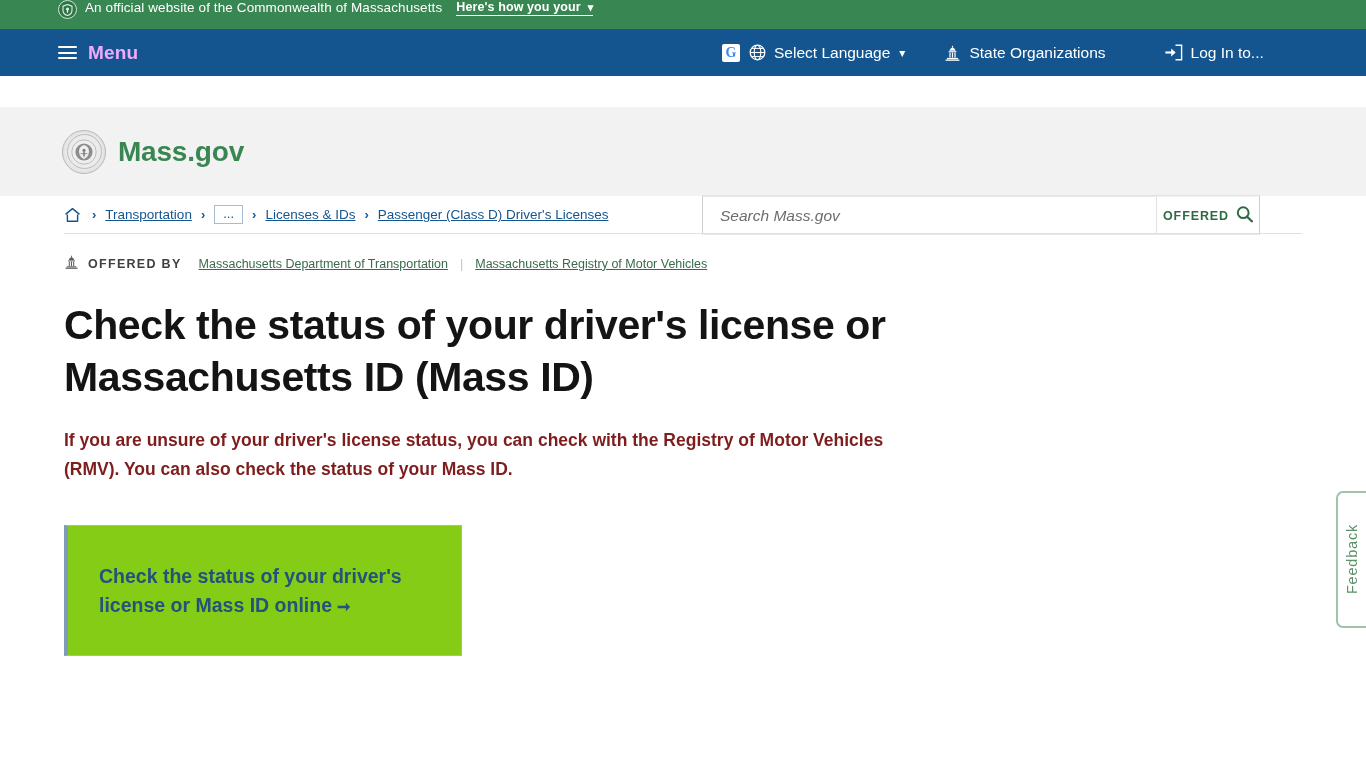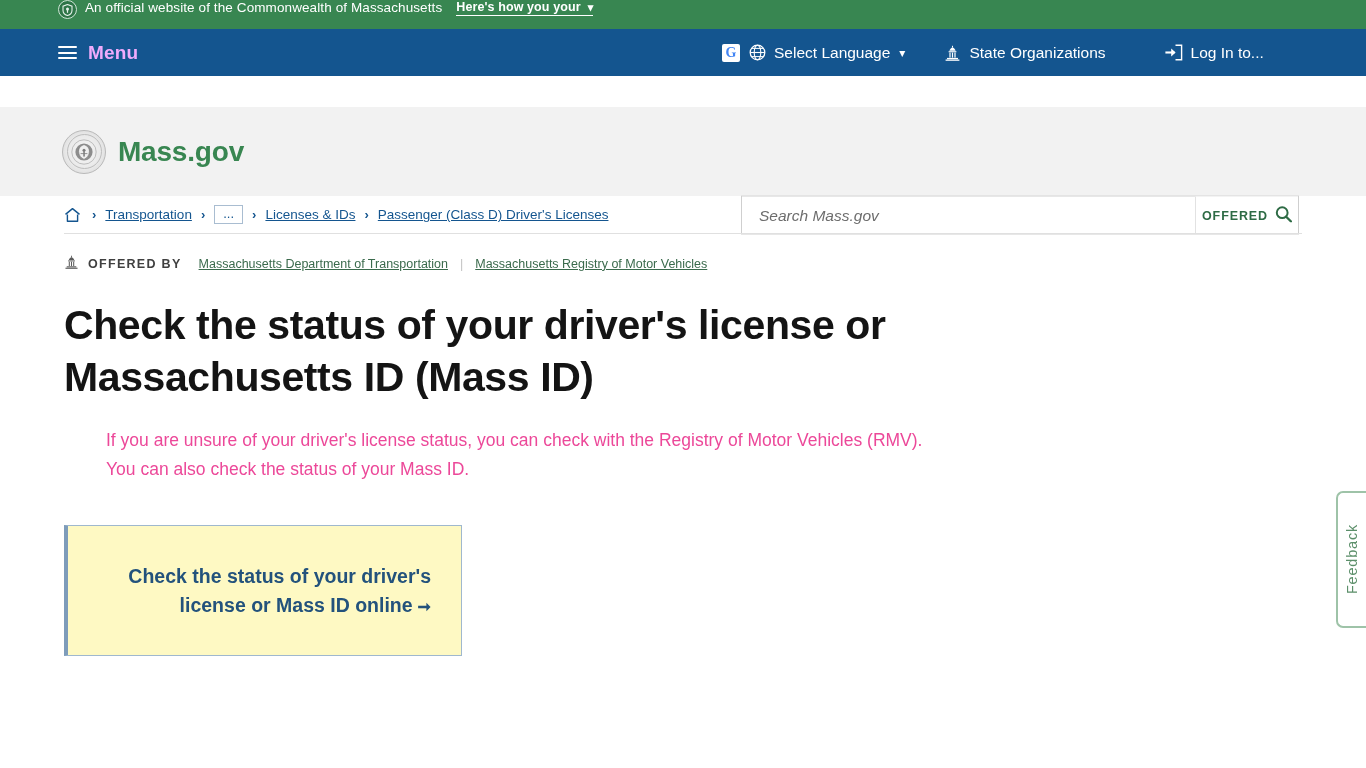--- a/index.html
+++ b/index.html
@@ -120,21 +120,21 @@
     content: "";
     position: absolute; inset: 3.5px;
     border-radius: 50%;
     border: 1px solid #bdbdbd;
   }
   .brand-name {
     font-size: 28px; font-weight: bold; color: #388651; letter-spacing: -0.2px;
   }
   .searchbox {
     position: absolute;
-    left: 741px; top: 108px; transform: translateY(-50%);
+    left: 702px; top: 108px; transform: translateY(-50%);
     width: 558px; height: 39px;
     display: flex;
     background: #ffffff;
     border: 1px solid #cfcfcf;
   }
   .searchbox input {
     flex: 1;
     border: none; outline: none;
     padding: 0 17px;
     font-size: 15.5px;
@@ -204,37 +204,35 @@
     font-weight: bold;
     color: #141414;
     letter-spacing: -0.4px;
     max-width: 980px;
   }
 
   p.intro {
     margin-top: 23px;
     font-size: 17.5px;
     line-height: 1.62;
-    color: #ec4899;
+    color: #7f1d1d;
     max-width: 828px;
-    font-weight: normal;
-    margin-left: 42px;
+    font-weight: bold;
   }
 
   .cta-box {
     margin-top: 42px;
     width: 398px;
     min-height: 131px;
-    background: #fef9c3;
+    background: #84cc16;
     border: 1px solid #9fb8ce;
     border-left: 4px solid #7e9cba;
     display: flex;
     align-items: center;
     cursor: pointer;
-    text-align: right;
   }
   .cta-text {
     padding: 0 30px 0 31px;
     font-size: 19.5px;
     line-height: 1.47;
     font-weight: bold;
     color: #23527c;
   }
   .cta-arrow { font-size: 16px; margin-left: 5px; }
 

